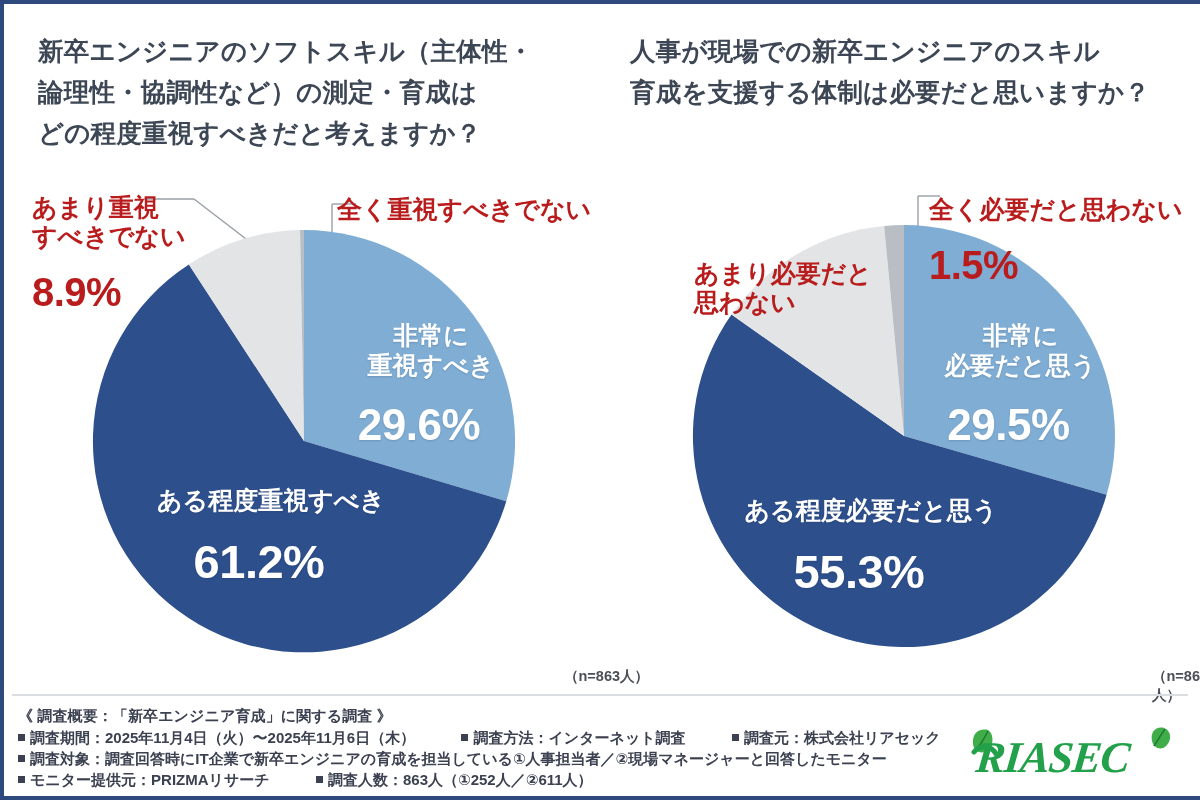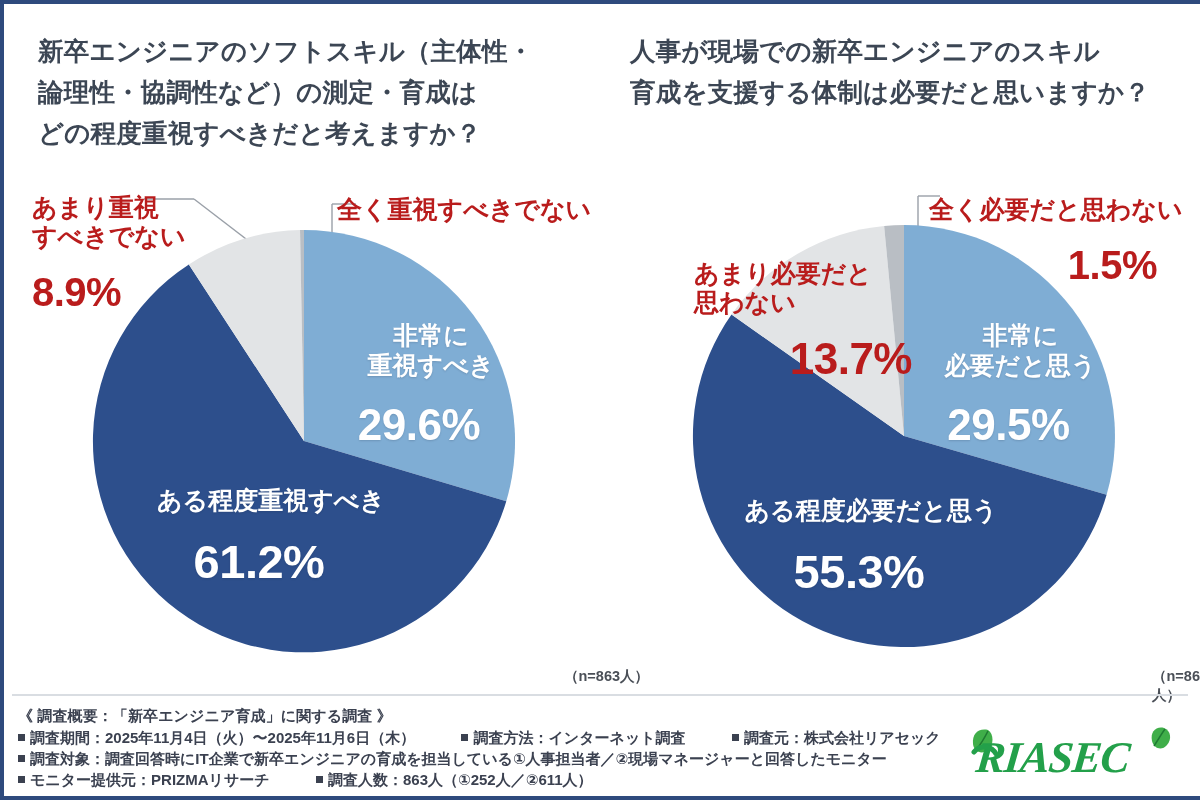--- a/index.html
+++ b/index.html
@@ -51,21 +51,21 @@
   
   #l-lab-amari{left:28px;top:170px;width:230px;}
   #l-lab-amari .pct{margin-top:-2px;}
   #l-lab-mattaku{left:333px;top:172px;width:280px;text-align:left;}
   #l-lab-mattaku .pct{text-align:center;width:236px;margin-top:-1px;}
 
   
   #r-lab-amari{left:690px;top:236px;width:240px;}
   #r-lab-amari .pct{font-size:44px;text-align:right;width:218px;margin-top:-4px;}
   #r-lab-mattaku{left:925px;top:172px;width:275px;text-align:left;}
-  #r-lab-mattaku .pct{text-align:right;width:228px;margin-top:-1px;}
+  #r-lab-mattaku .pct{text-align:left;width:228px;margin-top:-1px;}
 
   
   .inlabel{
     position:absolute;color:#ffffff;font-weight:bold;
     text-align:center;line-height:1.2;white-space:pre-line;
     text-shadow:0 1px 2px rgba(30,40,60,.18);
   }
   .inlabel .txt{font-size:25px;display:block;padding-left:24px;}
   .inlabel .pct{font-size:44px;display:block;letter-spacing:-.5px;}
 
@@ -178,21 +178,20 @@
         <path fill="#e2e4e6" d="M 304 282 L 131.5 160.5 A 211 211 0 0 1 284.14 71.94 Z"></path>
 
         <path fill="#b9bec4" d="M 304 282 L 284.14 71.94 A 211 211 0 0 1 304 71 Z"></path>
       </svg>
     </div>
   </div>
 
   <div class="outlabel" id="r-lab-amari">
     <span class="txt">あまり必要だと
 思わない</span>
-    <span class="pct">13.7%</span>
   </div>
 
   <div class="outlabel" id="r-lab-mattaku">
     <span class="txt">全く必要だと思わない</span>
     <span class="pct">1.5%</span>
   </div>
 
   <div class="inlabel" id="r-in-hijou">
     <span class="txt">非常に
 必要だと思う</span>

